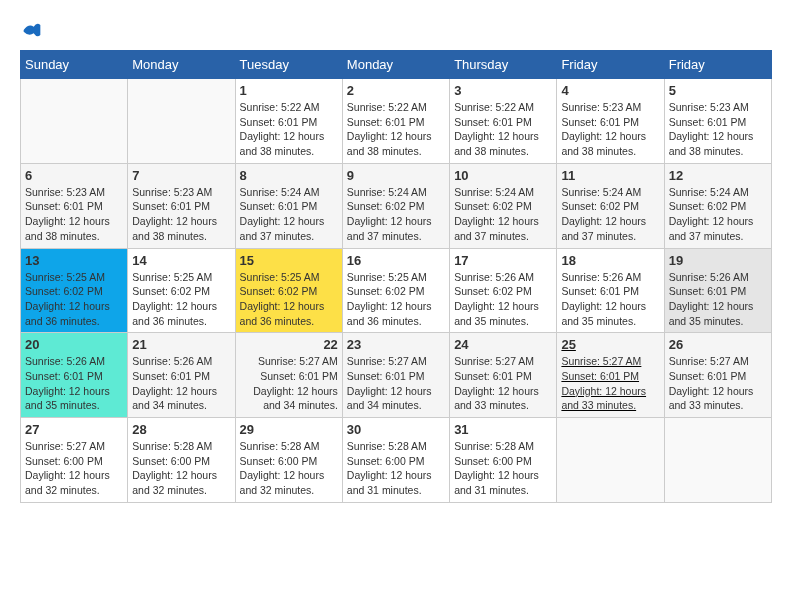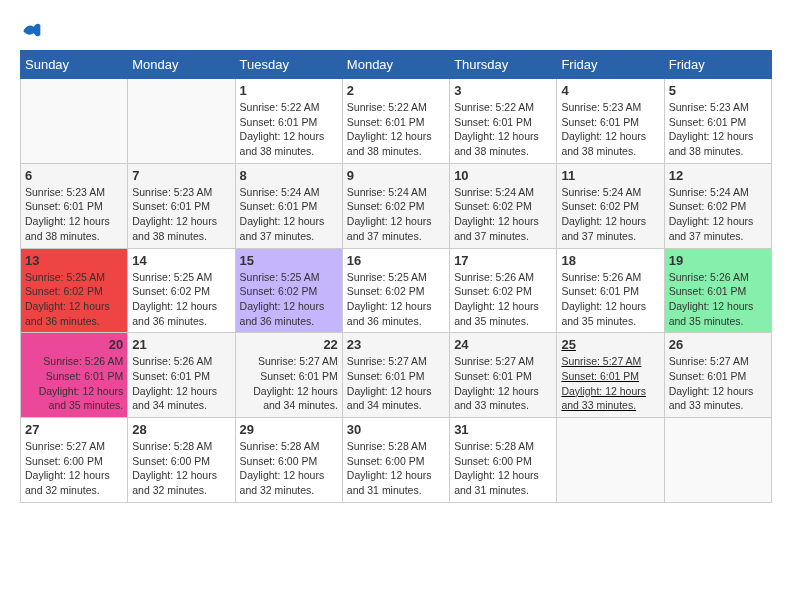--- a/index.html
+++ b/index.html
@@ -172,51 +172,51 @@
         <td style="background: rgb(245, 245, 245);">
           <span class="day-number">11</span>
           <div class="day-info">Sunrise: 5:24 AM<br>Sunset: 6:02 PM<br>Daylight: 12 hours and 37 minutes.</div>
         </td>
         <td style="background: rgb(245, 245, 245);">
           <span class="day-number">12</span>
           <div class="day-info">Sunrise: 5:24 AM<br>Sunset: 6:02 PM<br>Daylight: 12 hours and 37 minutes.</div>
         </td>
       </tr>
       <tr>
-        <td style="background: #ef4444;">
+        <td style="background: #0ea5e9;">
           <span class="day-number">13</span>
           <div class="day-info">Sunrise: 5:25 AM<br>Sunset: 6:02 PM<br>Daylight: 12 hours and 36 minutes.</div>
         </td>
         <td style="background: rgb(255, 255, 255);">
           <span class="day-number">14</span>
           <div class="day-info">Sunrise: 5:25 AM<br>Sunset: 6:02 PM<br>Daylight: 12 hours and 36 minutes.</div>
         </td>
-        <td style="background: #c4b5fd;">
+        <td style="background: #fde047;">
           <span class="day-number">15</span>
           <div class="day-info">Sunrise: 5:25 AM<br>Sunset: 6:02 PM<br>Daylight: 12 hours and 36 minutes.</div>
         </td>
         <td style="background: rgb(255, 255, 255);">
           <span class="day-number">16</span>
           <div class="day-info">Sunrise: 5:25 AM<br>Sunset: 6:02 PM<br>Daylight: 12 hours and 36 minutes.</div>
         </td>
         <td style="background: rgb(255, 255, 255);">
           <span class="day-number">17</span>
           <div class="day-info">Sunrise: 5:26 AM<br>Sunset: 6:02 PM<br>Daylight: 12 hours and 35 minutes.</div>
         </td>
         <td style="background: rgb(255, 255, 255);">
           <span class="day-number">18</span>
           <div class="day-info">Sunrise: 5:26 AM<br>Sunset: 6:01 PM<br>Daylight: 12 hours and 35 minutes.</div>
         </td>
-        <td style="background: #86efac; margin-top: 24px;">
+        <td style="background: #e5e5e5; margin-top: 24px;">
           <span class="day-number">19</span>
           <div class="day-info">Sunrise: 5:26 AM<br>Sunset: 6:01 PM<br>Daylight: 12 hours and 35 minutes.</div>
         </td>
       </tr>
       <tr>
-        <td style="background: #ec4899; text-align: right;">
+        <td style="background: #5eead4;">
           <span class="day-number">20</span>
           <div class="day-info">Sunrise: 5:26 AM<br>Sunset: 6:01 PM<br>Daylight: 12 hours and 35 minutes.</div>
         </td>
         <td style="background: rgb(245, 245, 245);">
           <span class="day-number">21</span>
           <div class="day-info">Sunrise: 5:26 AM<br>Sunset: 6:01 PM<br>Daylight: 12 hours and 34 minutes.</div>
         </td>
         <td style="background: rgb(245, 245, 245); text-align: right;">
           <span class="day-number">22</span>
           <div class="day-info">Sunrise: 5:27 AM<br>Sunset: 6:01 PM<br>Daylight: 12 hours and 34 minutes.</div>

